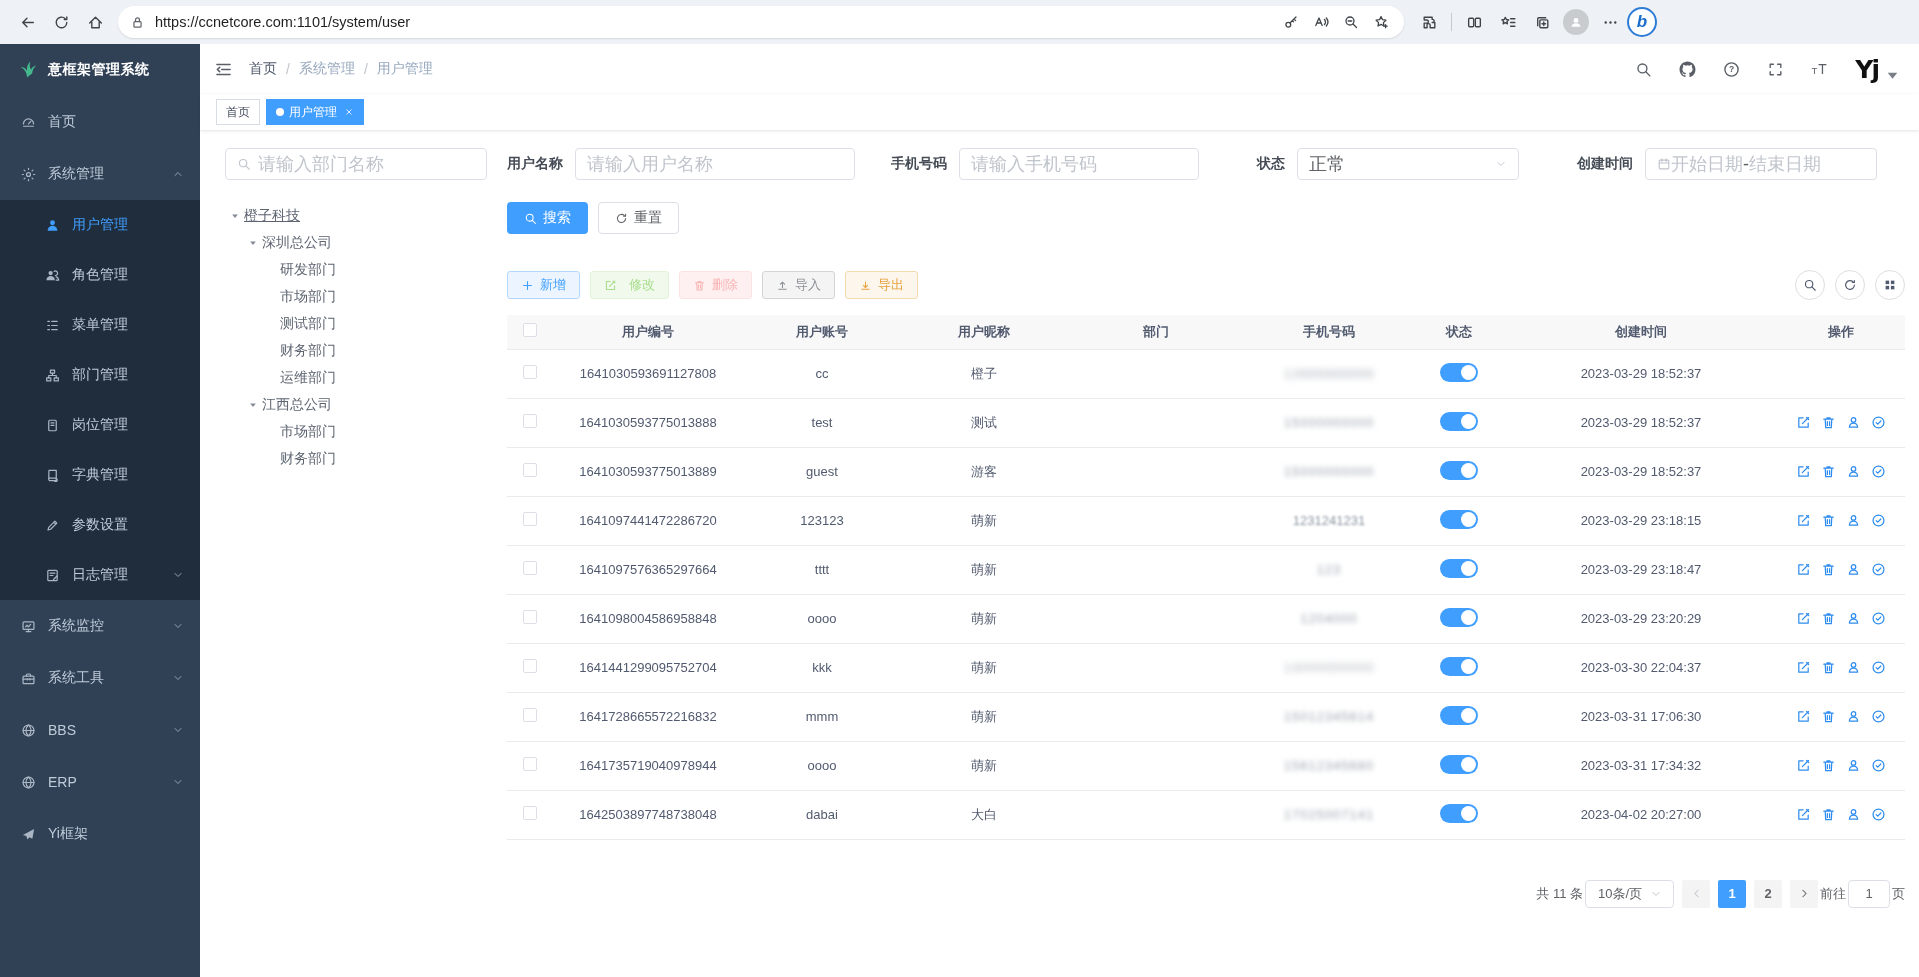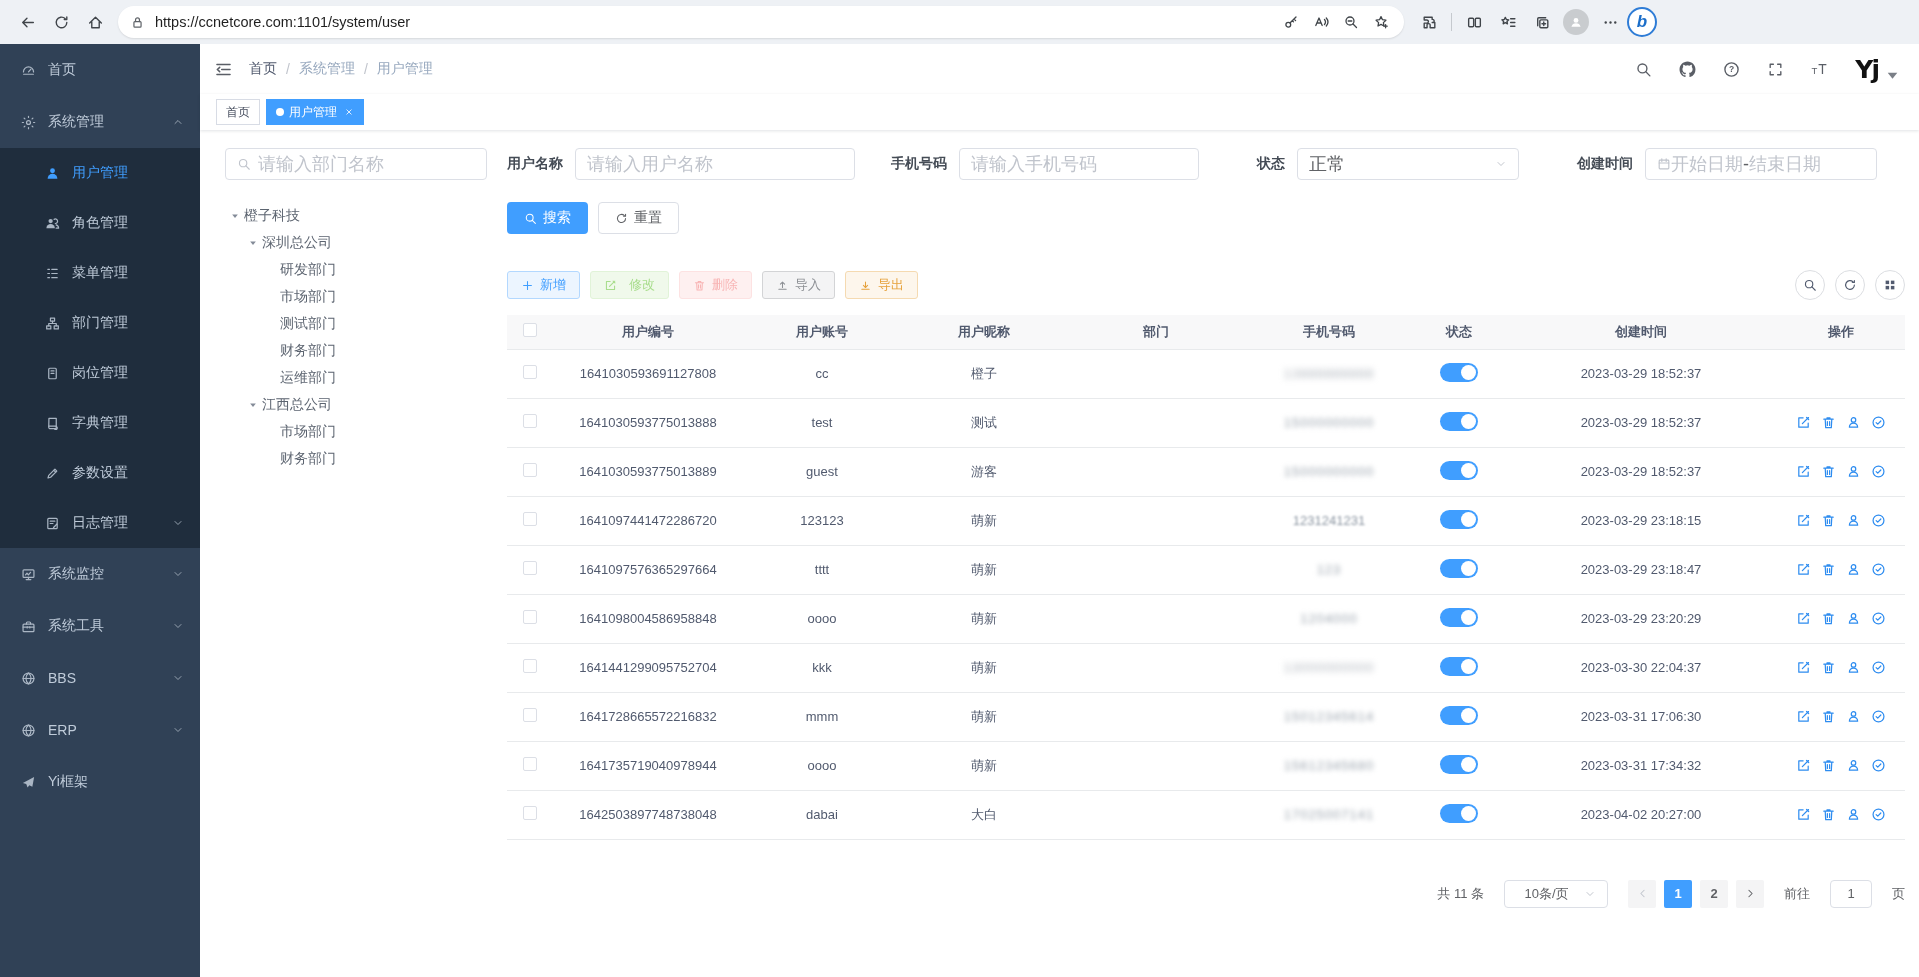--- a/index.html
+++ b/index.html
@@ -101,22 +101,22 @@
   .grid td { height:49px; font-size:13px; color:#515a6e; border-bottom:1px solid #e8eaec; text-align:center; white-space:nowrap; overflow:hidden; }
   .checkbox { width:14px; height:14px; border:1px solid #dcdfe6; border-radius:2px; background:#fff; display:inline-block; cursor:pointer; }
   .switch { width:38px; height:19px; border-radius:10px; background:#409EFF; position:relative; display:inline-block; cursor:pointer; }
   .switch::after { content:''; position:absolute; top:2px; right:2px; width:15px; height:15px; border-radius:50%; background:#fff; }
   .blur1 { filter:blur(1px); color:#8b95a1; }
   .blur2 { filter:blur(2.6px); color:#9aa3ad; letter-spacing:1px; }
   .blur3 { filter:blur(3.2px); color:#aab0b8; letter-spacing:1px; }
   .ops { display:flex; justify-content:center; gap:10px; color:#2d8cf0; font-size:15px; }
   .ops .icon { cursor:pointer; }
 
-  .pager { display:flex; align-items:center; justify-content:flex-end; gap:20px; margin-top:40px; font-size:13px; color:#606266; }
-  .page-size-select { width:104px; height:28px; font-size:13px; justify-content:space-between; cursor:pointer; }
+  .pager { display:flex; align-items:center; justify-content:flex-end; gap:2px; margin-top:40px; font-size:13px; color:#606266; }
+  .page-size-select { width:89px; height:28px; font-size:13px; justify-content:space-between; cursor:pointer; margin-right:6px; }
   .page-btn { min-width:28px; height:28px; padding:0 4px; border-radius:2px; background:#f4f4f5; display:inline-flex; align-items:center; justify-content:center; font-size:13px; font-weight:700; color:#606266; cursor:pointer; }
   .page-btn.active { background:#409EFF; color:#fff; }
   .page-btn.dis { color:#c0c4cc; }
   .pages { display:flex; gap:8px; align-items:center; }
   .goto-input { width:42px; height:28px; border:1px solid #dcdfe6; border-radius:4px; text-align:center; font-size:13px; color:#606266; font-family:"Liberation Sans", sans-serif; }
 </style>
 </head>
 <body>
 
 <div id="page">
@@ -239,20 +239,28 @@
         </span>
       </div>
     <div class="copilot">
         <span>b</span>
       </div>
   </div>
 
   <div class="app">
 
     <div class="sidebar">
+      <div class="logo-row">
+        <span class="icon">
+            <svg viewBox="0 0 16 16">
+              <path d="M8 13.5C8 9.5 5.8 6.8 3 5.8c2.6 0 4.3 1.1 5 2.8-.3-3 .7-5.5 2.4-6.8-.8 2.5-.4 4.6.6 5.8.9-1.7 2.3-2.6 3.7-2.8-1.8 1.5-2.7 3.5-2.9 5.5z" fill="#43b88c" stroke="none"></path>
+            </svg>
+          </span>
+        <span class="logo-title">意框架管理系统</span>
+      </div>
       <div id="sidebar-menu">
           <div class="menu-item">
             <span class="icon m-icon">
               <svg viewBox="0 0 16 16">
                 <path d="M2.6 9.5a5.4 5.4 0 0 1 10.8 0"></path>
                 <path d="M8 9.5l2.6-3"></path>
                 <path d="M2.8 12h10.4"></path>
               </svg>
             </span>
             <span>首页</span>
@@ -537,21 +545,21 @@
               <span class="ph">开始日期</span>
               <span class="sep">-</span>
               <span class="ph">结束日期</span>
             </div>
           </div>
         </div>
 
         <div class="body-row">
 
           <div class="tree-col" id="tree">
-              <div class="tree-item" style="padding-left: 0px;">
+              <div class="tree-item" style="padding-left: 0px; text-decoration: underline;">
                 <span class="icon tree-caret">
                   <svg viewBox="0 0 16 16">
                     <path d="M3.5 5.5h9L8 11z" fill="currentColor" stroke="none"></path>
                   </svg>
                 </span>
                 <span>橙子科技</span>
               </div>
               <div class="tree-item" style="padding-left: 18px;">
                 <span class="icon tree-caret">
                   <svg viewBox="0 0 16 16">

